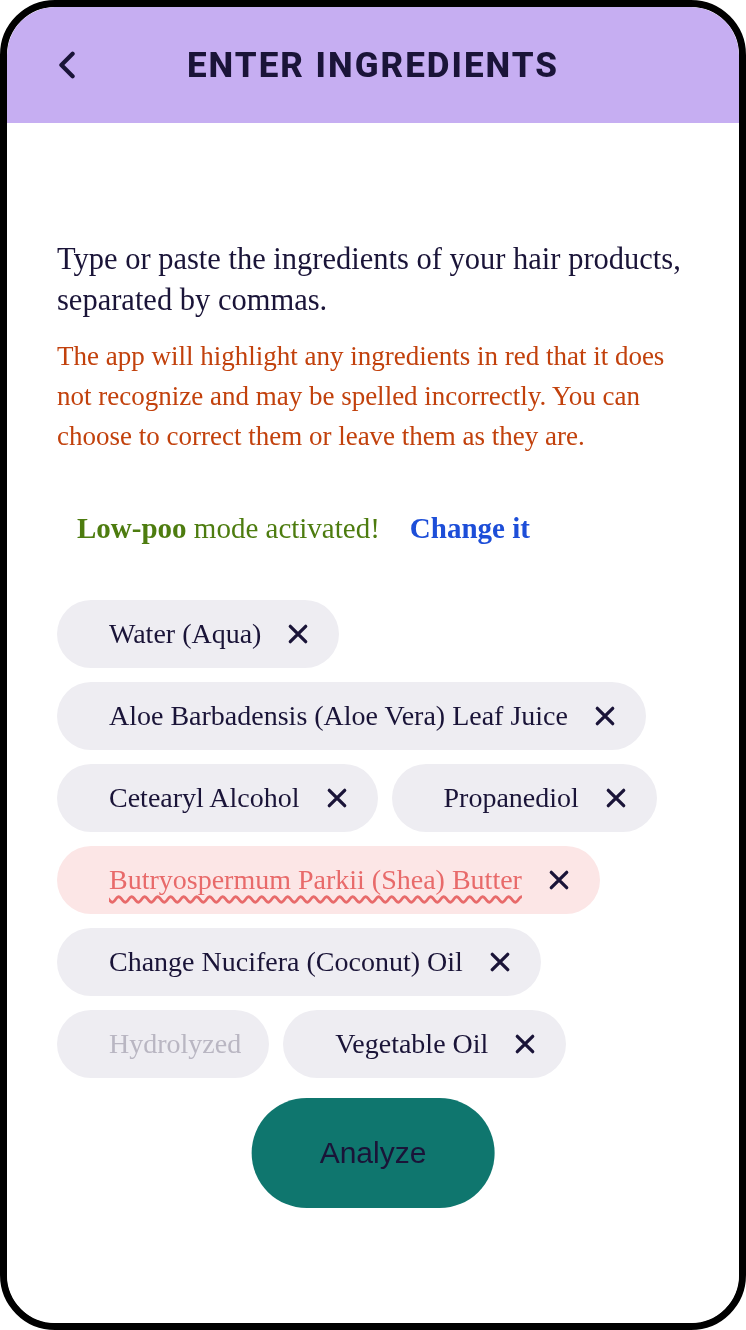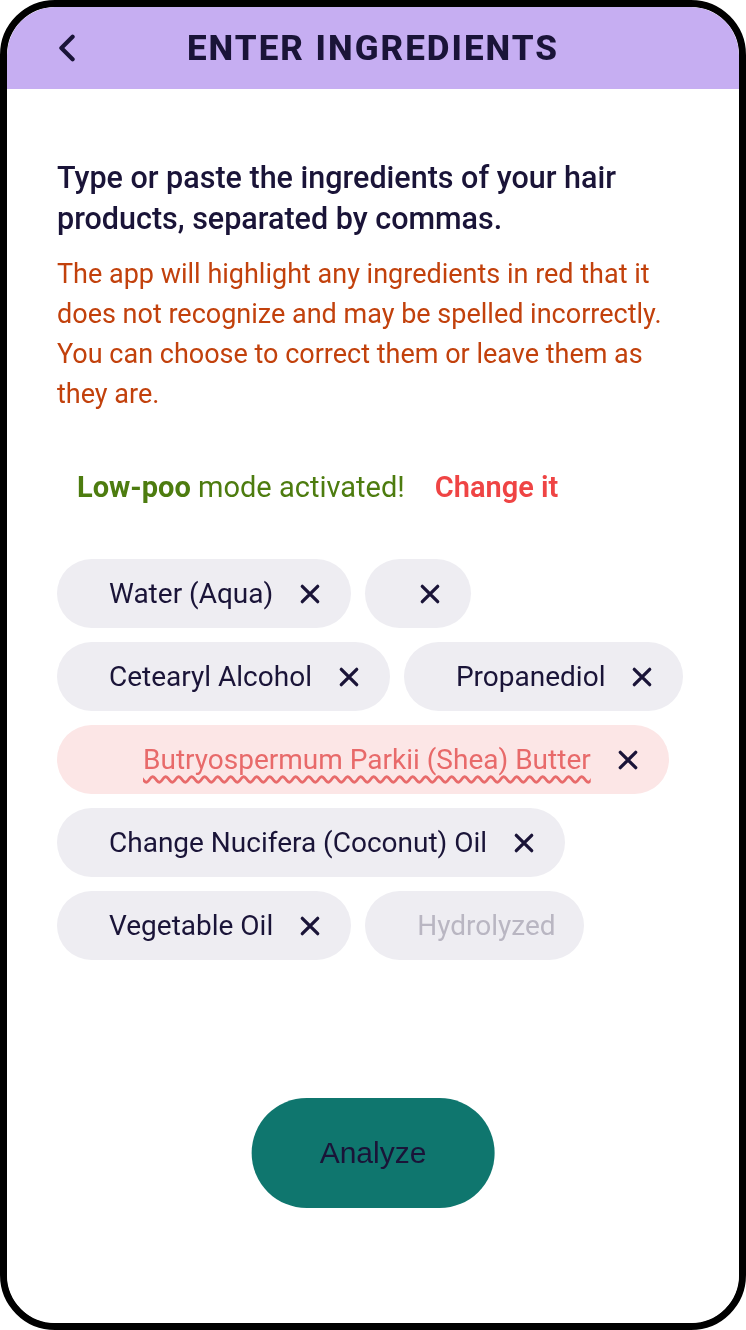--- a/index.html
+++ b/index.html
@@ -19,21 +19,21 @@
       width: 746px;
       height: 1330px;
       border: 7px solid #000;
       border-radius: 55px;
       overflow: hidden;
       position: relative;
       background: #fff;
     }
     .header {
       background: #C6AEF2;
-      height: 82px;
+      height: 116px;
       display: flex;
       align-items: center;
       position: relative;
       border-top-left-radius: 48px;
       border-top-right-radius: 48px;
     }
     .back-button {
       position: absolute;
       left: 40px;
       top: 50%;
@@ -51,21 +51,22 @@
     }
     .page-title {
       width: 100%;
       text-align: center;
       font-size: 35px;
       font-weight: 800;
       letter-spacing: 2px;
       color: #1A1438;
     }
     .content {
-      padding: 68px 50px 0 50px;
+      padding: 116px 50px 0 50px;
+      font-family: Liberation Serif, serif;
     }
     .instruction-primary {
       font-size: 30.5px;
       font-weight: 500;
       color: #1A1438;
       line-height: 1.35;
       margin-bottom: 16px;
     }
     .instruction-secondary {
       font-size: 27px;
@@ -84,21 +85,21 @@
     .mode-text {
       font-size: 29px;
       color: #4d7c0f;
     }
     .mode-text .mode-name {
       font-weight: 700;
     }
     .change-link {
       font-size: 29px;
       font-weight: 600;
-      color: #ef4444;
+      color: #1d4ed8;
       cursor: pointer;
     }
     .chips-container {
       display: flex;
       flex-wrap: wrap;
       gap: 14px;
       align-content: flex-start;
     }
     .chip {
       background: #EEEDF2;
@@ -112,21 +113,20 @@
     }
     .chip.error {
       background: #FCE6E6;
     }
     .chip.error .chip-label {
       color: #E86A6A;
       text-decoration: underline;
       text-decoration-style: wavy;
       text-decoration-color: #E86A6A;
       text-underline-offset: 6px;
-      margin-left: 34px;
     }
     .chip.faded .chip-label {
       color: #B9B6C2;
     }
     .chip-close {
       width: 26px;
       height: 26px;
       cursor: pointer;
       display: flex;
       align-items: center;
@@ -190,20 +190,21 @@
     <div class="chips-container" id="chips">
         <div class="chip">
           <span class="chip-label">Water (Aqua)</span>
           <span class="chip-close">
             <svg viewBox="0 0 20 20">
               <path d="M3 3 L17 17 M17 3 L3 17" stroke="#1A1438" stroke-width="3" stroke-linecap="round"></path>
             </svg>
           </span>
         </div>
         <div class="chip">
+          <span class="chip-label">Aloe Barbadensis (Aloe Vera) Leaf Juice</span>
           <span class="chip-close">
             <svg viewBox="0 0 20 20">
               <path d="M3 3 L17 17 M17 3 L3 17" stroke="#1A1438" stroke-width="3" stroke-linecap="round"></path>
             </svg>
           </span>
         </div>
         <div class="chip">
           <span class="chip-label">Cetearyl Alcohol</span>
           <span class="chip-close">
             <svg viewBox="0 0 20 20">
@@ -228,30 +229,30 @@
           </span>
         </div>
         <div class="chip">
           <span class="chip-label">Change Nucifera (Coconut) Oil</span>
           <span class="chip-close">
             <svg viewBox="0 0 20 20">
               <path d="M3 3 L17 17 M17 3 L3 17" stroke="#1A1438" stroke-width="3" stroke-linecap="round"></path>
             </svg>
           </span>
         </div>
-        <div class="chip">
-          <span class="chip-label">Vegetable Oil</span>
-          <span class="chip-close">
-            <svg viewBox="0 0 20 20">
-              <path d="M3 3 L17 17 M17 3 L3 17" stroke="#1A1438" stroke-width="3" stroke-linecap="round"></path>
-            </svg>
-          </span>
-        </div>
         <div class="chip faded">
           <span class="chip-label">Hydrolyzed</span>
         </div>
+        <div class="chip">
+          <span class="chip-label">Vegetable Oil</span>
+          <span class="chip-close">
+            <svg viewBox="0 0 20 20">
+              <path d="M3 3 L17 17 M17 3 L3 17" stroke="#1A1438" stroke-width="3" stroke-linecap="round"></path>
+            </svg>
+          </span>
+        </div>
       </div>
   </div>
 
   <div class="bottom-fade"></div>
 
   <button class="analyze-button">Analyze</button>
 </div>
 
 </body></html>

